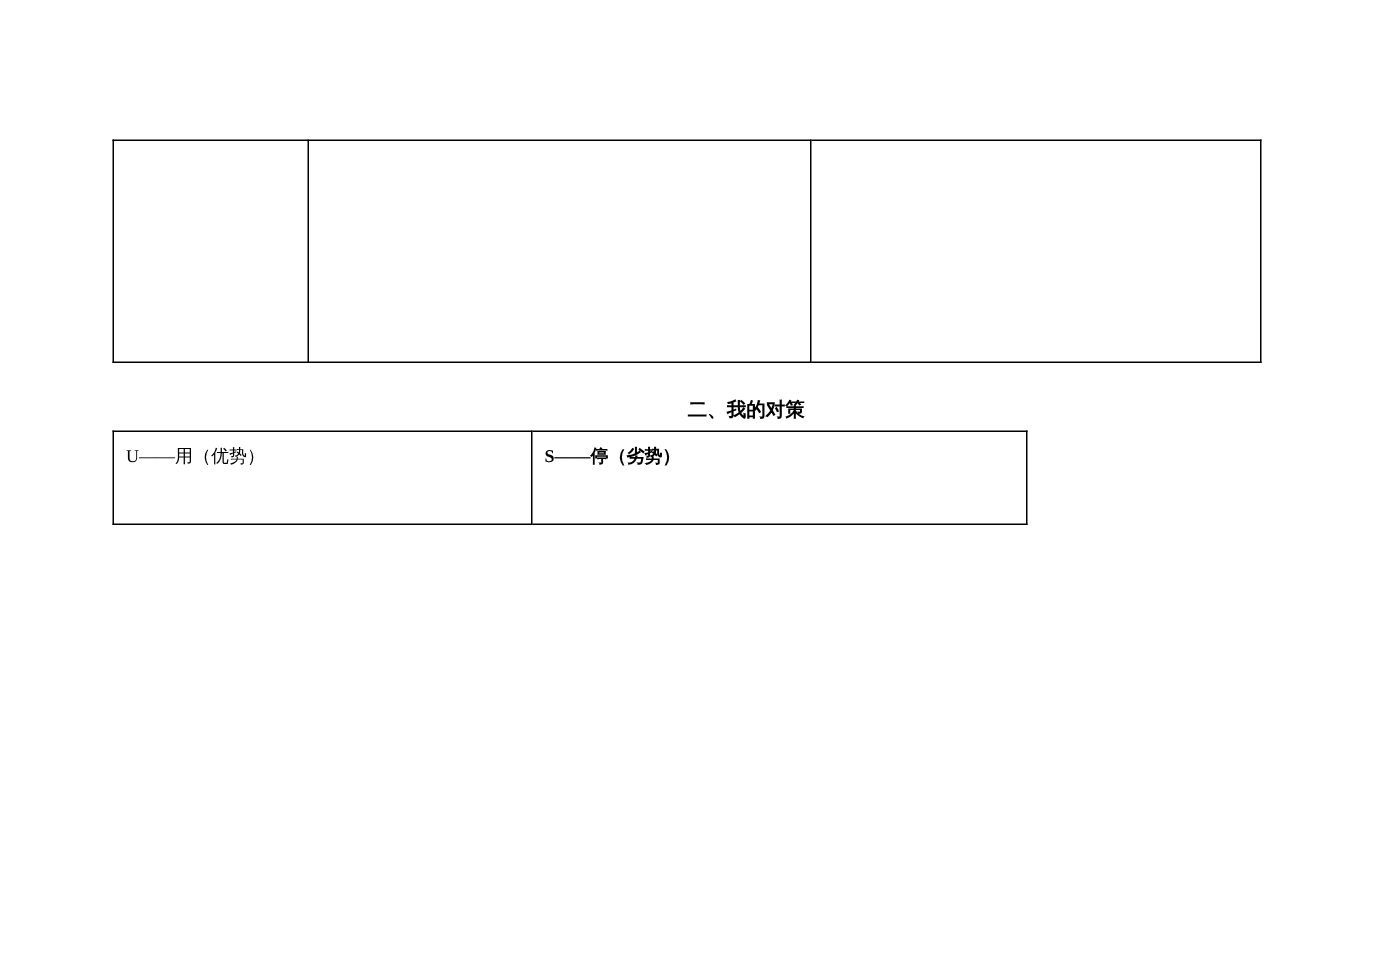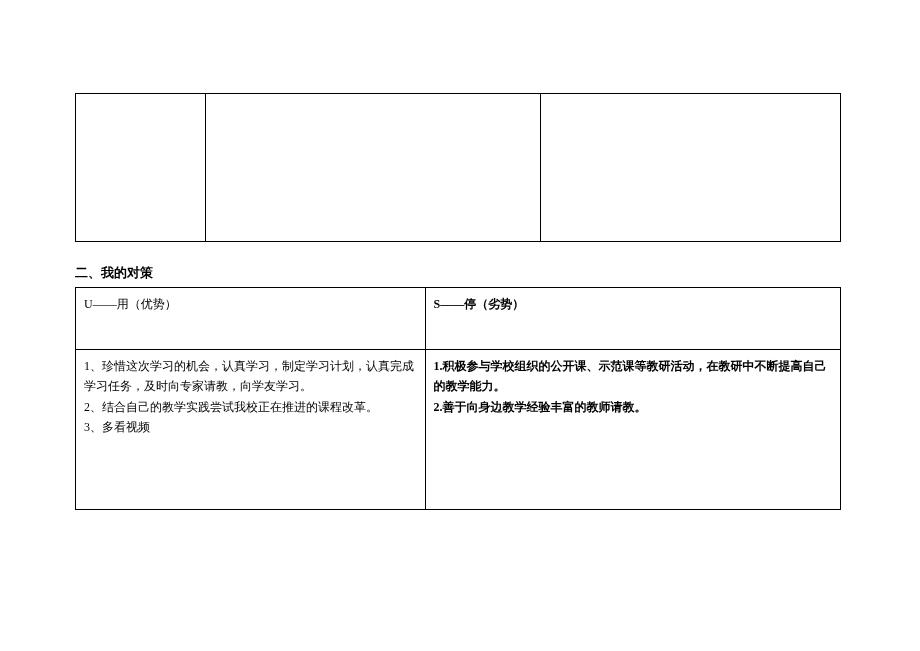--- a/index.html
+++ b/index.html
@@ -35,24 +35,25 @@
     }
     .table-top .col3 {
       width: 300px;
     }
     .section-title {
       font-size: 13px;
       font-weight: bold;
       margin-left: 75px;
       margin-top: 22px;
       margin-bottom: 5px;
+      text-align: center;
     }
     .table-bottom {
       border-collapse: collapse;
-      width: 766px;
+      width: 610px;
       margin-left: 75px;
     }
     .table-bottom td {
       border: 1.5px solid #000;
       vertical-align: top;
       font-size: 12px;
       padding: 6px 8px;
       line-height: 1.7;
     }
     .table-bottom .header-cell {
@@ -85,20 +86,16 @@
     </table>
 
   <div class="section-title">二、我的对策</div>
 
   <table class="table-bottom">
     <tbody>
         <tr>
       <td class="header-cell col-left">U——用（优势）</td>
       <td class="header-cell col-right">S——停（劣势）</td>
     </tr>
-    <tr>
-      <td class="content-cell col-left">1、珍惜这次学习的机会，认真学习，制定学习计划，认真完成学习任务，及时向专家请教，向学友学习。<br>2、结合自己的教学实践尝试我校正在推进的课程改革。<br>3、多看视频</td>
-      <td class="content-cell col-right">1.积极参与学校组织的公开课、示范课等教研活动，在教研中不断提高自己的教学能力。<br>2.善于向身边教学经验丰富的教师请教。</td>
-    </tr>
   </tbody>
     </table>
 
 </div>
 
 </body></html>

